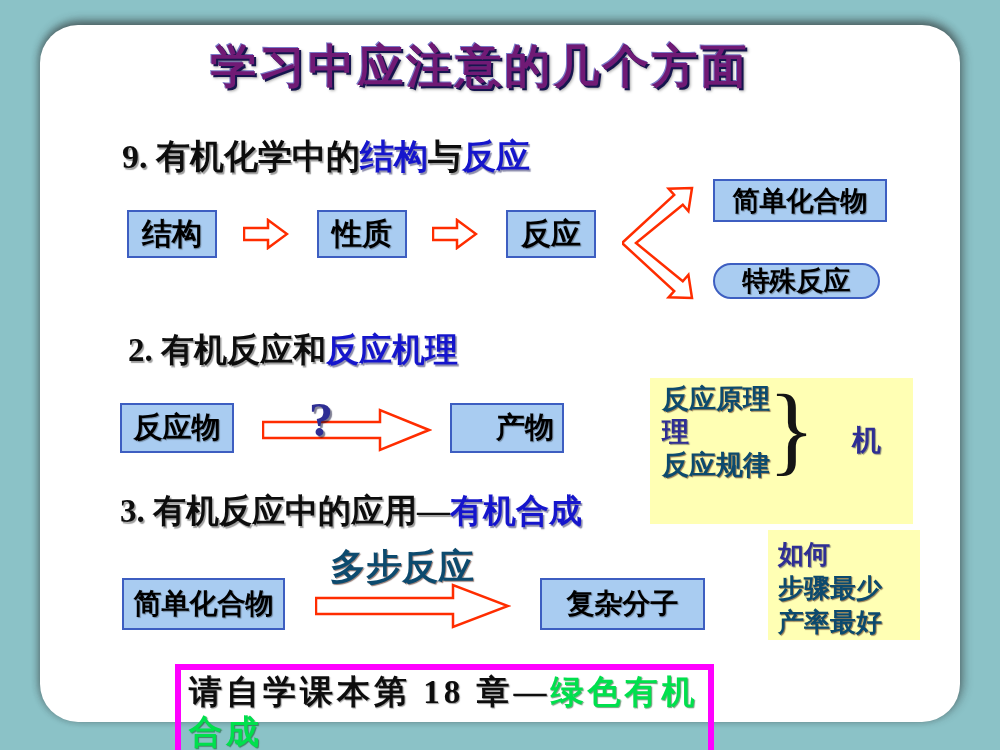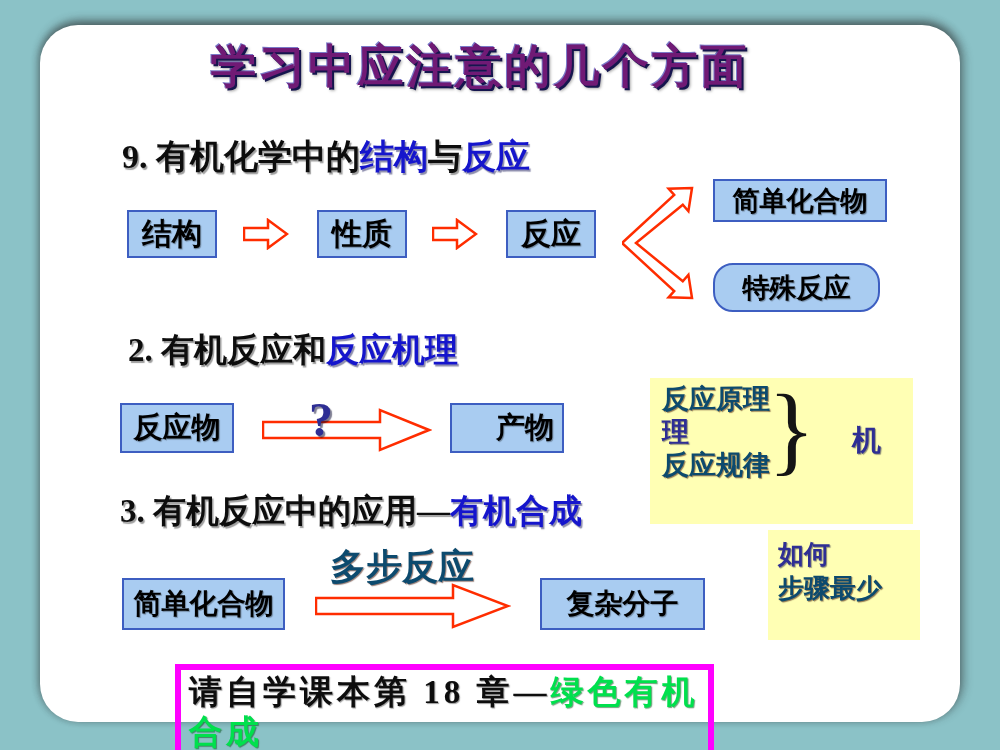--- a/index.html
+++ b/index.html
@@ -89,21 +89,21 @@
     <polygon points="1,10 25,10 25,2 44,16 25,30 25,22 1,22" fill="#ffffff" stroke="#ff2d00" stroke-width="2.5"></polygon>
   </svg>
 
   <div class="bluebox" style="left:506px;top:210px;width:90px;height:48px;font-size:30px;">反应</div>
 
   <svg class="arrow-svg" style="left:622px;top:184px;" width="78" height="118" viewBox="0 0 78 118">
     <path d="M70,4 L66.4,27.2 L60.8,20.8 L14,59 L60.8,97.2 L66.4,90.8 L70,114 L46.6,113.3 L52.2,107 L0,59 L52.2,11 L46.6,4.7 Z" fill="#ffffff" stroke="#ff2d00" stroke-width="2.5" stroke-linejoin="miter"></path>
   </svg>
 
   <div class="bluebox" style="left:713px;top:179px;width:174px;height:43px;font-size:27px;">简单化合物</div>
-  <div class="bluebox" style="left:713px;top:263px;width:167px;height:49px;font-size:27px;border-radius:20px;">特殊反应</div>
+  <div class="bluebox" style="left:713px;top:263px;width:167px;height:36px;font-size:27px;border-radius:20px;">特殊反应</div>
 
   <div class="heading h2">
     <span>2. 有机反应和</span><span class="blue">反应机理</span>
   </div>
 
   <div class="bluebox" style="left:120px;top:403px;width:114px;height:50px;font-size:29px;">反应物</div>
 
   <svg class="arrow-svg" style="left:262px;top:407px;" width="170" height="46" viewBox="0 0 170 46">
     <polygon points="1,15 118,15 118,3 167,23 118,43 118,31 1,31" fill="#ffffff" stroke="#ff2d00" stroke-width="2.5"></polygon>
   </svg>
@@ -130,20 +130,21 @@
 
   <svg class="arrow-svg" style="left:315px;top:582px;" width="196" height="48" viewBox="0 0 196 48">
     <polygon points="1,16 138,16 138,3 193,24 138,45 138,32 1,32" fill="#ffffff" stroke="#ff2d00" stroke-width="2.5"></polygon>
   </svg>
 
   <div class="bluebox" style="left:540px;top:578px;width:165px;height:52px;font-size:28px;">复杂分子</div>
 
   <div class="note" style="left:768px;top:530px;width:152px;height:110px;padding:8px 0 0 10px;">
     <div class="nline navy" style="font-size:26px;line-height:34px;">如何</div>
     <div class="nline maroon" style="font-size:26px;line-height:34px;">步骤最少</div>
+    <div class="nline maroon" style="font-size:26px;line-height:34px;">产率最好</div>
   </div>
 
   <div class="footer-box">
     <div class="footer-text">
       <span>请自学课本第 18 章—</span><span class="green">绿色有机合成</span>
     </div>
   </div>
 
 </div>
 

